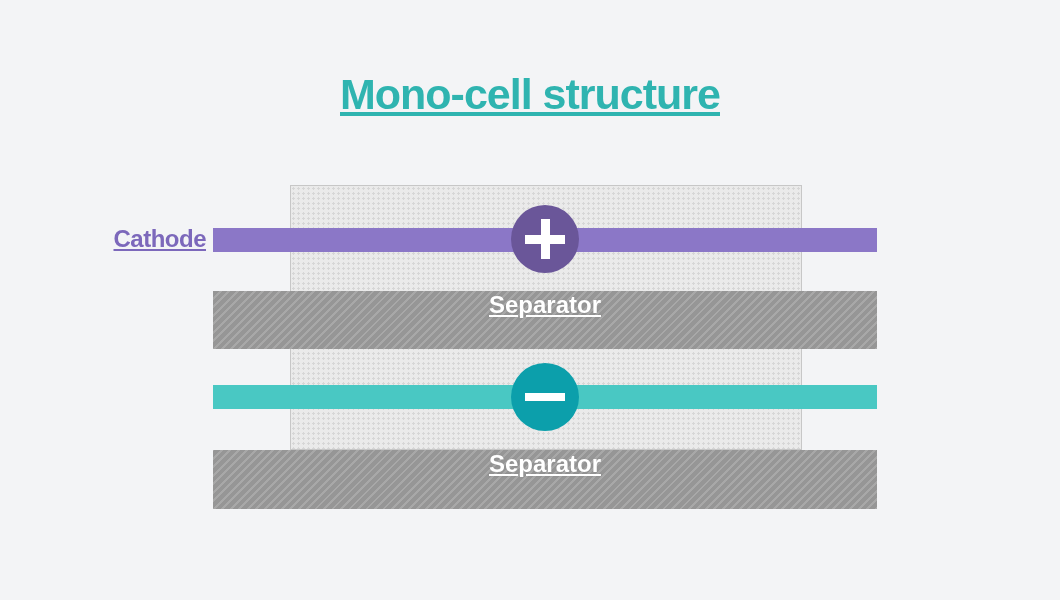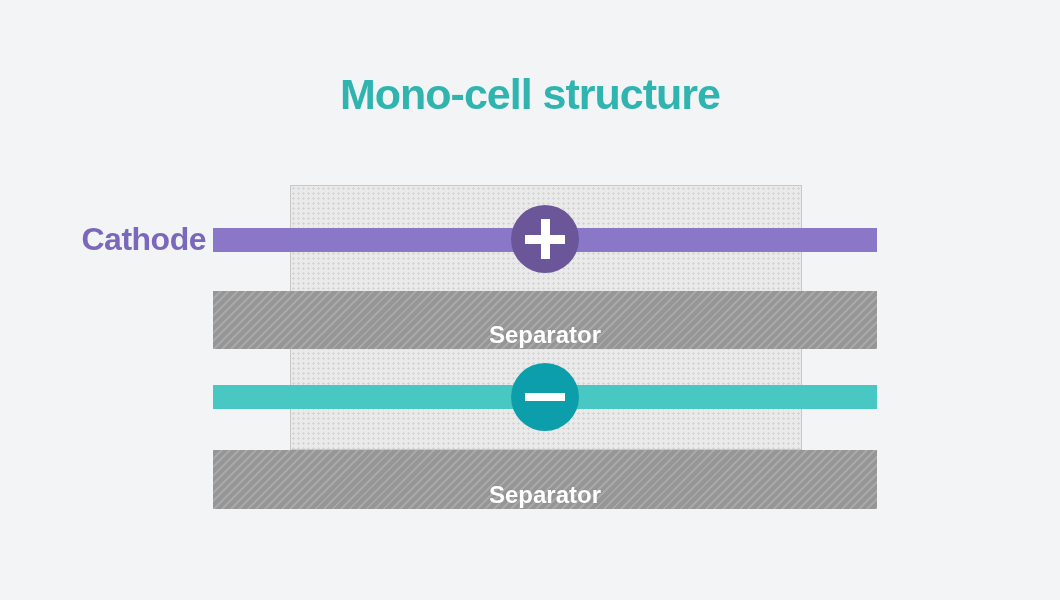--- a/index.html
+++ b/index.html
@@ -1,15 +1,15 @@
 <!DOCTYPE html>
 <html><head>
 <meta charset="utf-8">
 <style>
-  * { margin: 0; padding: 0; box-sizing: border-box; }
+  * { margin: 0; padding: 0; box-sizing: border-box; text-decoration: underline; }
   html, body { width: 1060px; height: 600px; }
   body {
     font-family: "Liberation Sans", sans-serif;
     background: #f3f4f6;
     overflow: hidden;
   }
   .canvas {
     position: relative;
     width: 1060px;
     height: 600px;
@@ -80,38 +80,38 @@
     position: absolute;
     left: 213px;
     width: 664px;
     background-color: #999999;
     background-image: repeating-linear-gradient(
       -45deg,
       #a8a8a8 0px, #a8a8a8 2px,
       #969696 2px, #969696 6px
     );
     display: flex;
-    align-items: flex-end;
+    align-items: flex-start;
     justify-content: center;
   }
   .separator-top    { top: 291px; height: 58px; }
   .separator-bottom { top: 450px; height: 59px; }
   .separator-label {
     color: #ffffff;
     font-size: 24px;
     font-weight: bold;
     text-shadow: 0 0 2px rgba(120,120,120,0.4);
   }
   
   .side-label {
     position: absolute;
     left: 0;
     width: 206px;
     text-align: right;
-    font-size: 32px;
+    font-size: 24px;
     font-weight: bold;
     line-height: 34px;
     letter-spacing: -0.5px;
   }
   .cathode-label { top: 222px; color: #7c68bb; }
   .anode-label   { top: 380px; color: #3cc0bc; }
 </style>
 </head>
 <body>
 

